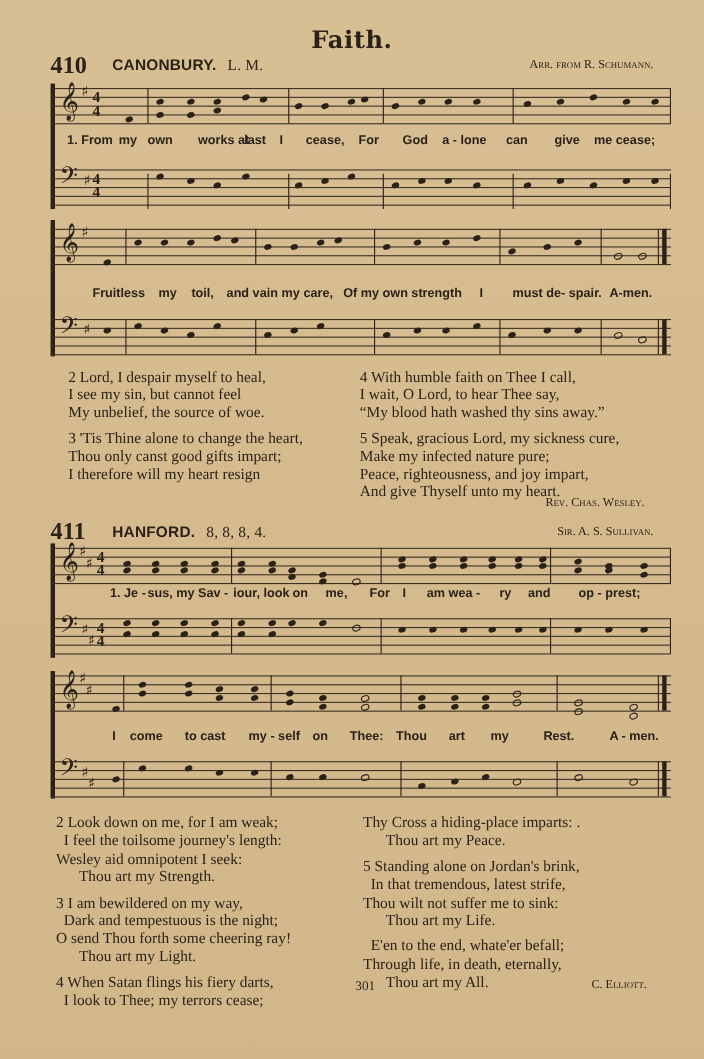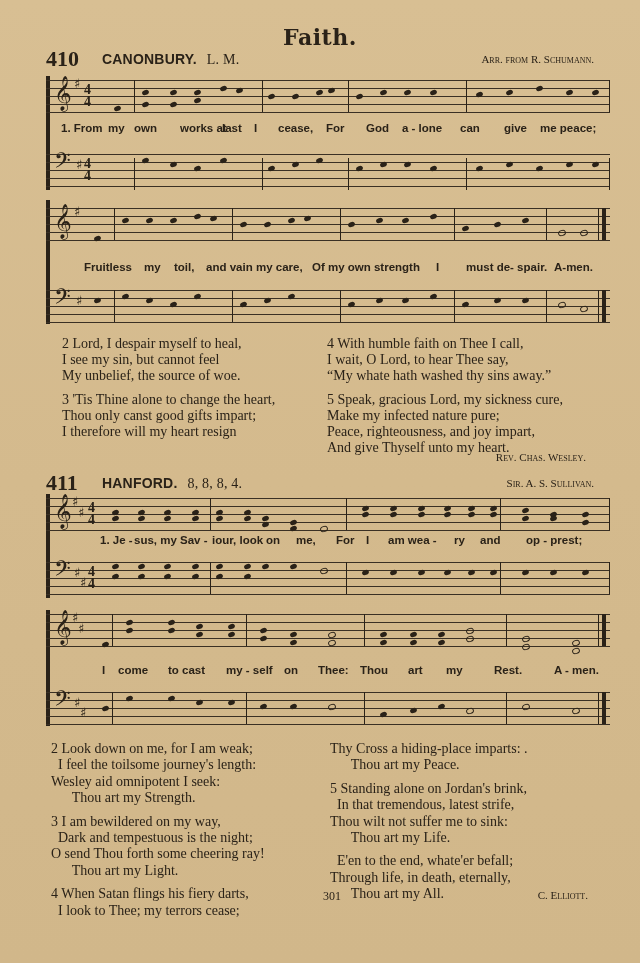--- a/index.html
+++ b/index.html
@@ -125,21 +125,21 @@
     <span class="lyr" style="left:88px">own</span>
     <span class="lyr" style="left:134px">works at</span>
     <span class="lyr" style="left:176px">last</span>
     <span class="lyr" style="left:208px">I</span>
     <span class="lyr" style="left:232px">cease,</span>
     <span class="lyr" style="left:280px">For</span>
     <span class="lyr" style="left:320px">God</span>
     <span class="lyr" style="left:356px">a - lone</span>
     <span class="lyr" style="left:414px">can</span>
     <span class="lyr" style="left:458px">give</span>
-    <span class="lyr" style="left:494px">me peace;</span>
+    <span class="lyr" style="left:494px">me cease;</span>
   </div>
 
   <div class="system" style="top:200px;height:126px;">
     <div class="brace" style="top:0;height:124px;"></div>
     <div class="staff" style="top:8px;">
       <div class="line" style="top:0"></div>
         <div class="line" style="top:8px"></div>
         <div class="line" style="top:16px"></div>
         <div class="line" style="top:24px"></div>
         <div class="line" style="top:32px"></div>
@@ -227,21 +227,21 @@
     <div class="verse">
       <span class="vline">3 'Tis Thine alone to change the heart,</span>
       <span class="vline">Thou only canst good gifts impart;</span>
       <span class="vline">I therefore will my heart resign</span>
     </div>
   </div>
   <div class="verses" style="left:327px;top:336px;width:290px;">
     <div class="verse">
       <span class="vline">4 With humble faith on Thee I call,</span>
       <span class="vline">I wait, O Lord, to hear Thee say,</span>
-      <span class="vline">“My whate hath washed thy sins away.”</span>
+      <span class="vline">“My blood hath washed thy sins away.”</span>
     </div>
     <div class="verse">
       <span class="vline">5 Speak, gracious Lord, my sickness cure,</span>
       <span class="vline">Make my infected nature pure;</span>
       <span class="vline">Peace, righteousness, and joy impart,</span>
       <span class="vline">And give Thyself unto my heart.</span>
     </div>
   </div>
   <div class="attrib smallcaps" style="right:54px;top:451px;">Rev. Chas. Wesley.</div>
 

